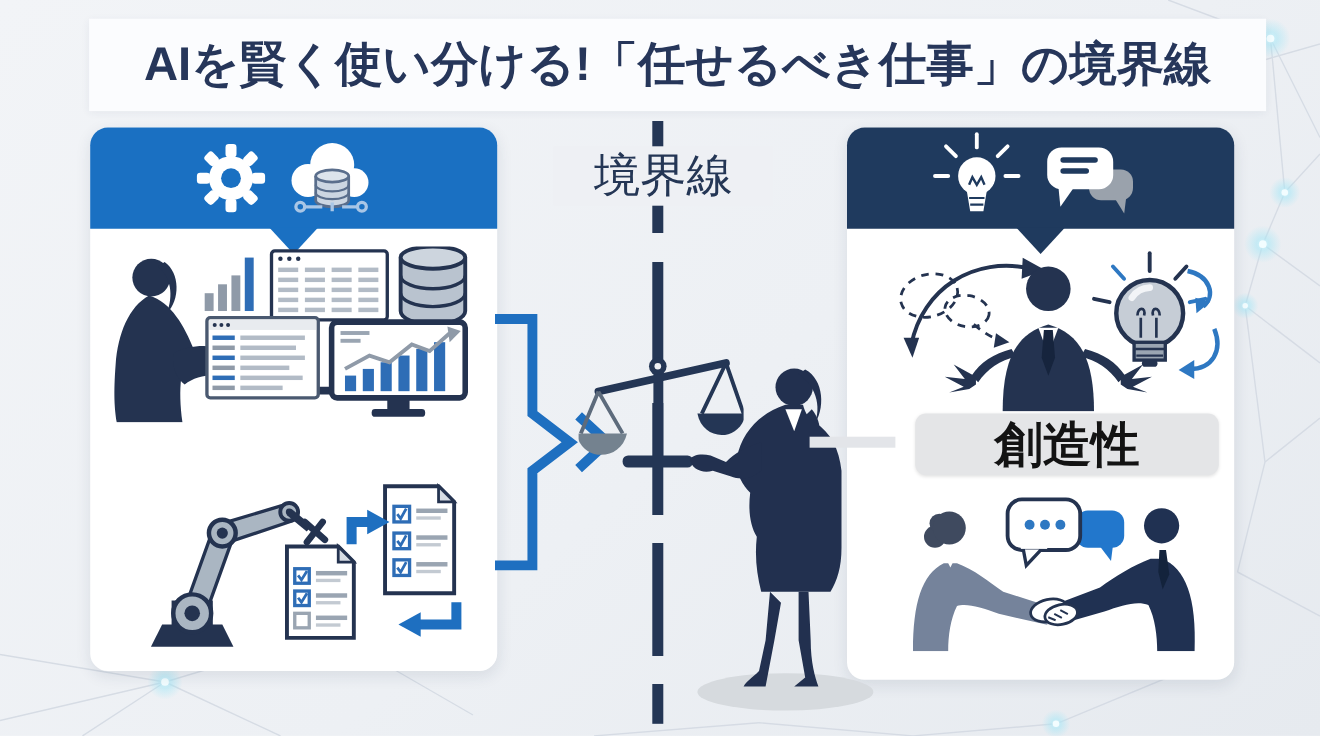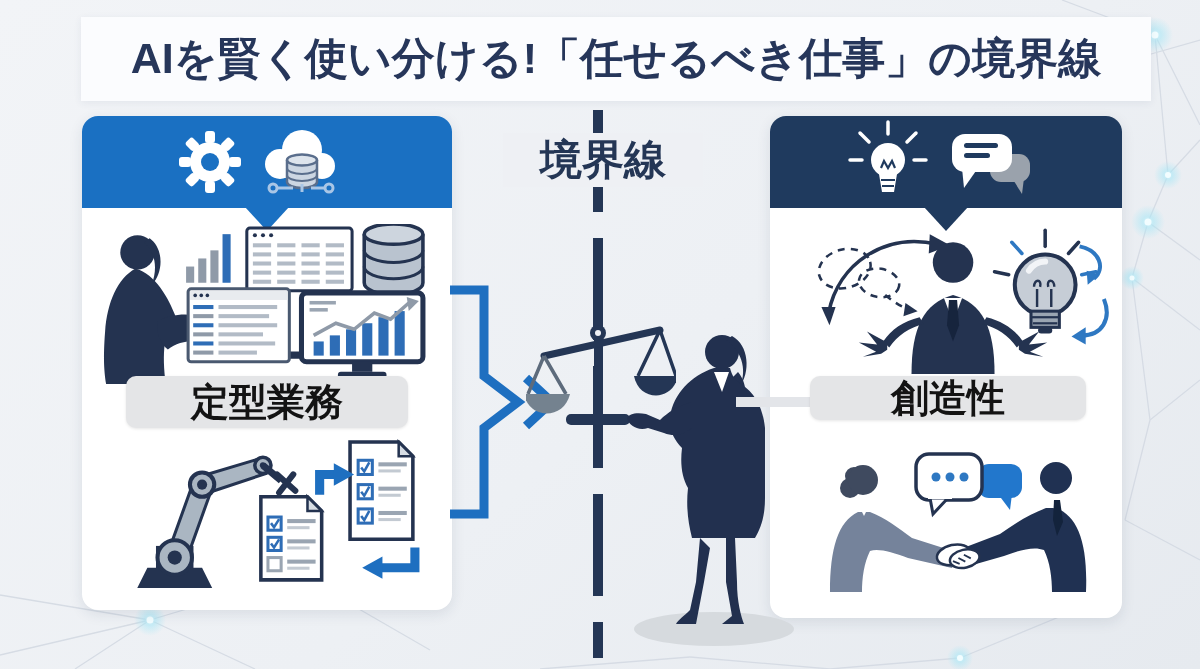--- a/index.html
+++ b/index.html
@@ -23,27 +23,27 @@
   .header-left{left:82px;top:116px;width:370px;height:92px;background:#1a70c2;}
   .header-right{left:770px;top:116px;width:352px;height:92px;background:#1f3a5e;}
   .pointer{width:0;height:0;border-left:22px solid transparent;border-right:22px solid transparent;z-index:2;}
   .pointer-left{left:245px;top:207px;border-top:24px solid #1a70c2;}
   .pointer-right{left:924px;top:207px;border-top:24px solid #1f3a5e;}
 
   .tag{background:#e4e5e7;border-radius:10px;display:flex;align-items:center;justify-content:center;
     font-weight:bold;color:#131313;z-index:5;box-shadow:0 1px 3px rgba(0,0,0,.10);}
   .tag-routine{left:126px;top:376px;width:282px;height:52px;font-size:38px;}
   .tag-efficiency{left:128px;top:593px;width:307px;height:57px;font-size:40px;}
-  .tag-creativity{left:810px;top:376px;width:276px;height:44px;font-size:38px;}
+  .tag-creativity{left:832px;top:376px;width:276px;height:56px;font-size:44px;}
   .tag-decision{left:808px;top:593px;width:276px;height:57px;font-size:40px;}
 
   .boundary-line{left:593px;top:110px;width:10px;height:548px;z-index:2;
     background:repeating-linear-gradient(180deg,#243655 0px,#243655 102px,transparent 102px,transparent 128px);}
   .boundary-label{left:503px;top:133px;width:200px;height:54px;z-index:4;background:#eef0f4;
-    display:flex;align-items:center;justify-content:center;font-size:42px;font-weight:700;color:#243655;}
+    display:flex;align-items:center;justify-content:center;font-size:42px;font-weight:400;color:#243655;}
 
   .connector{left:736px;top:397px;width:78px;height:10px;background:#e3e5e9;z-index:3;}
   .illu{z-index:3;}
 </style>
 </head>
 <body>
 
 <div class="stage">
 
   <svg class="abs" style="left:0;top:0;z-index:0" width="1200" height="669" viewBox="0 0 1200 669">
@@ -269,23 +269,20 @@
         <rect x="76" y="24" width="10" height="38"></rect>
           <rect x="92" y="18" width="10" height="44"></rect>
       </g>
       <polyline points="12,42 34,30 52,36 72,20 88,26 106,10" fill="none" stroke="#8f9aa8" stroke-width="3.5"></polyline>
       <polygon points="104,4 116,8 106,18" fill="#8f9aa8"></polygon>
       <rect x="50" y="68" width="20" height="10" fill="#243350"></rect>
       <rect x="36" y="78" width="48" height="7" rx="3" fill="#243350"></rect>
     </g>
   </svg>
 
-  <div class="abs tag tag-routine">
-    <span>定型業務</span>
-  </div>
 
   <svg class="abs illu" style="left:106px;top:438px" width="330" height="152" viewBox="0 0 320 150">
     <g>
       <path d="M56,120 L84,42 L102,49 L74,127 Z" fill="#aab6c2" stroke="#243350" stroke-width="3"></path>
       <path d="M90,38 L150,20 L155,35 L95,55 Z" fill="#aab6c2" stroke="#243350" stroke-width="3"></path>
       <rect x="48" y="108" width="34" height="24" fill="#aab6c2" stroke="#243350" stroke-width="3"></rect>
       <path d="M28,148 L102,148 L92,128 L38,128 Z" fill="#243350"></path>
       <circle cx="65" cy="118" r="17" fill="#aab6c2" stroke="#243350" stroke-width="4"></circle>
       <circle cx="65" cy="118" r="7" fill="#243350"></circle>
       <circle cx="92" cy="46" r="12" fill="#aab6c2" stroke="#243350" stroke-width="4"></circle>

